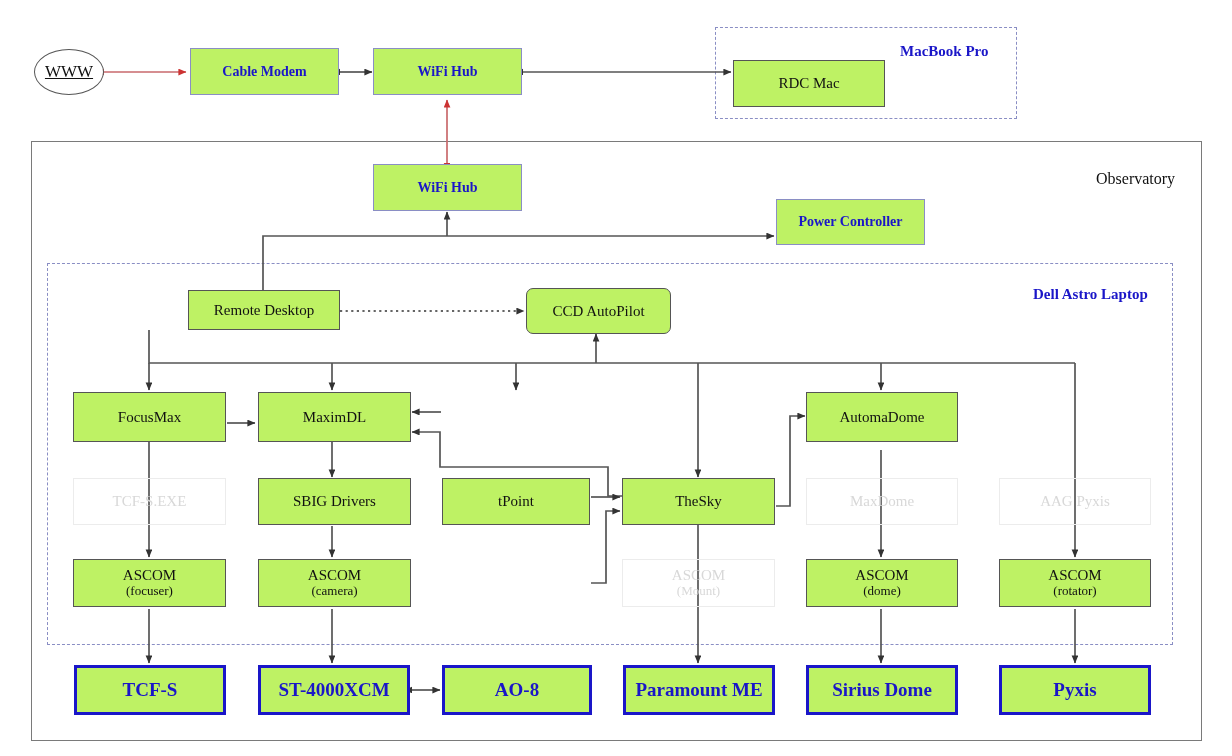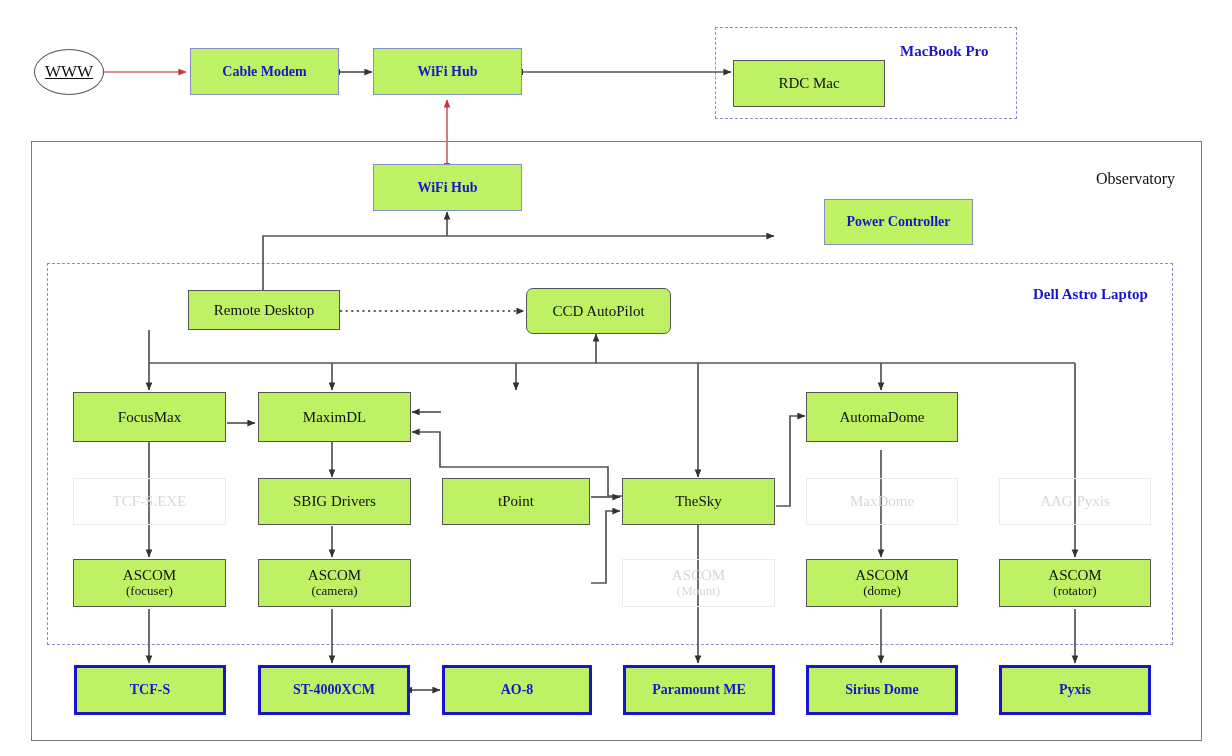--- a/index.html
+++ b/index.html
@@ -5,21 +5,21 @@
   html,body{margin:0;padding:0;background:#fff;}
   body{width:1232px;height:756px;font-family:"Liberation Serif",serif;overflow:hidden;}
   #stage{position:relative;width:1232px;height:652px;}
   svg#wires{position:absolute;left:0;top:0;width:1232px;height:756px;}
   .node{position:absolute;box-sizing:border-box;display:flex;align-items:center;justify-content:center;
         text-align:center;line-height:1.12;background:#bef264;}
   
   .b-net{border:1.5px solid #8a8ec4;color:#1a16c8;font-weight:bold;font-size:14px;}
   .b-plain{border:1.5px solid #555;color:#111;font-size:15px;}
   .b-ghost{border:1.5px solid #ececec;color:#d8d8d8;font-size:15px;background:transparent;}
-  .b-hw{border:3px solid #1a16c8;color:#1a16c8;font-weight:bold;font-size:14px;}
+  .b-hw{border:3px solid #1a16c8;color:#1a16c8;font-weight:bold;font-size:19px;}
   .grp{position:absolute;box-sizing:border-box;background:transparent;}
   .grp-dash{border:1.6px dashed #8a8ec4;}
   .grp-solid{border:1.6px solid #7a7a7a;}
   .grp-label{position:absolute;font-size:15px;font-weight:bold;white-space:nowrap;}
   .lbl-blue{color:#1a16c8;}
   .lbl-dark{color:#111;font-weight:normal;font-size:16px;}
   .ellipse{position:absolute;box-sizing:border-box;border:1.5px solid #555;border-radius:50%;
            display:flex;align-items:center;justify-content:center;color:#111;font-size:17px;background:#fff;text-decoration:underline;}
   .two-line{flex-direction:column;}
   .two-line span{display:block;}
@@ -127,21 +127,21 @@
   </div>
 
   <div class="node b-plain" style="left:733px;top:60px;width:152px;height:47px;text-align:center;">
     <span>RDC Mac</span>
   </div>
 
   <div class="node b-net" style="left:373px;top:164px;width:149px;height:47px;">
     <span>WiFi Hub</span>
   </div>
 
-  <div class="node b-net" style="left:776px;top:199px;width:149px;height:46px;margin-left:48px;">
+  <div class="node b-net" style="left:776px;top:199px;width:149px;height:46px;">
     <span>Power Controller</span>
   </div>
 
   <div class="node b-plain" style="left:188px;top:290px;width:152px;height:40px;">
     <span>Remote Desktop</span>
   </div>
 
   <div class="node b-plain" style="left:526px;top:288px;width:145px;height:46px;border-radius:7px;">
     <span>CCD AutoPilot</span>
   </div>

